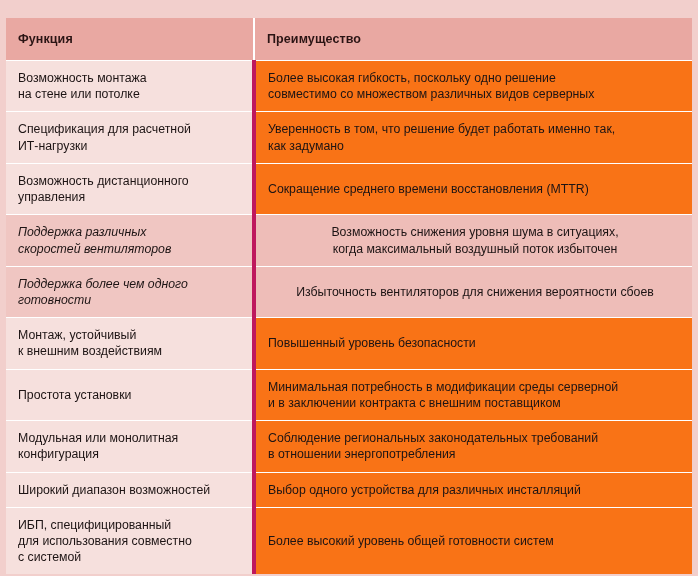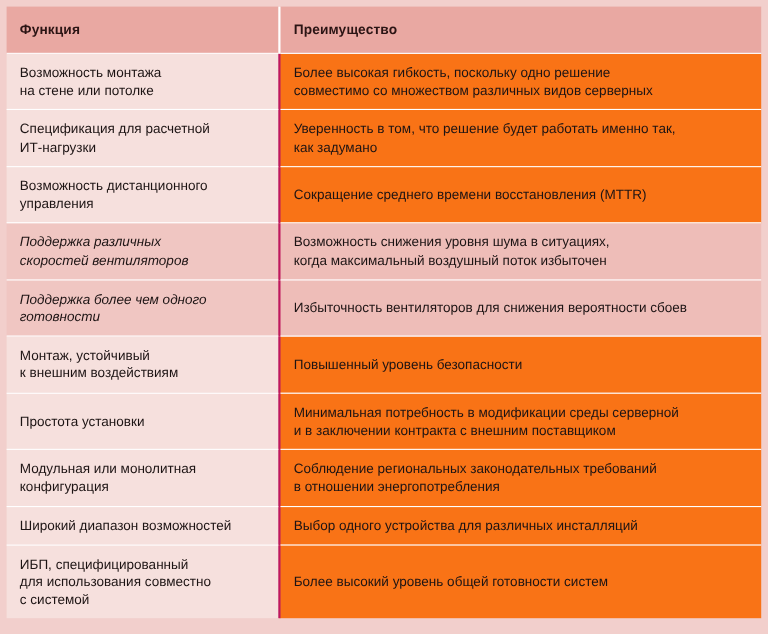--- a/index.html
+++ b/index.html
@@ -11,21 +11,21 @@
     height: 576px;
     background: #f2cfcc;
     font-family: "Liberation Sans", sans-serif;
     overflow: hidden;
   }
   .table-wrap {
     width: 698px;
     height: 504px;
     background: #f2cfcc;
     box-sizing: border-box;
-    padding: 6px 6px 6px 6px;
+    padding: 18px 6px 6px 6px;
   }
   table.features-table {
     width: 686px;
     border-collapse: collapse;
     table-layout: fixed;
     background: #f2cfcc;
   }
   table.features-table col.c1 { width: 248px; }
   table.features-table col.c2 { width: 438px; }
 
@@ -46,32 +46,33 @@
   }
   .features-table td {
     font-size: 12.3px;
     color: #1d1414;
     padding: 9px 10px 9px 12px;
     vertical-align: middle;
     border-top: 1.5px solid #ffffff;
     line-height: 1.32;
   }
   .features-table td.col-feature {
-    border-right: 2px solid #be185d;
+    border-right: 4px solid #be185d;
     background: #f6e0dd;
   }
   .features-table td.col-benefit {
     background: #f97316;
   }
   .features-table tr.row-alt td.col-feature {
     background: #f0c6c2;
     font-style: italic;
   }
   .features-table tr.row-alt td.col-benefit {
     background: #eebdb8;
+    text-align: center;
   }
   .cell-line { display: block; white-space: nowrap; }
 </style>
 </head>
 <body>
 
 <div class="table-wrap">
   <table class="features-table">
     <colgroup>
       <col class="c1">

